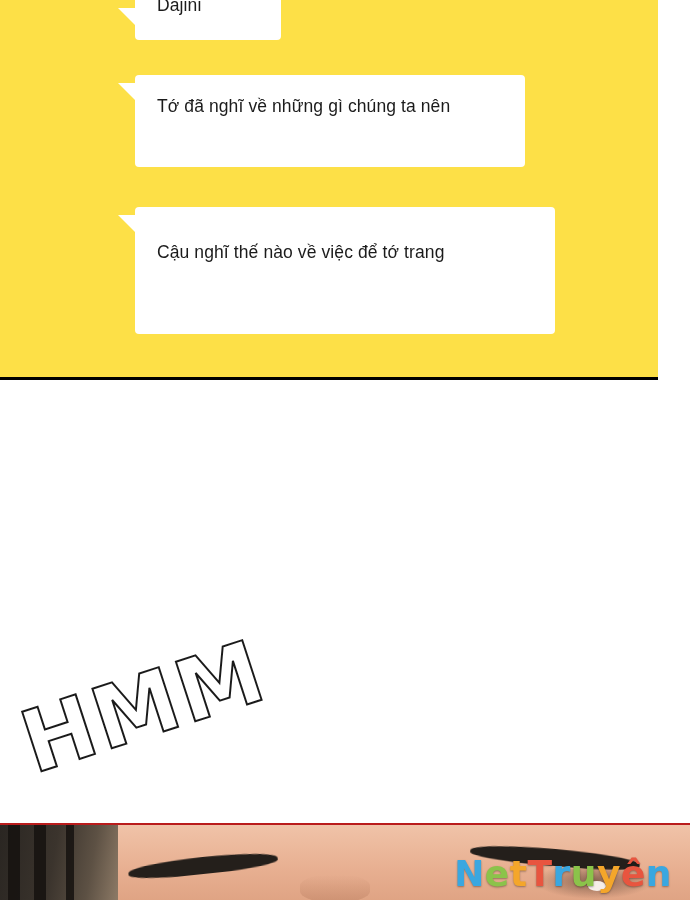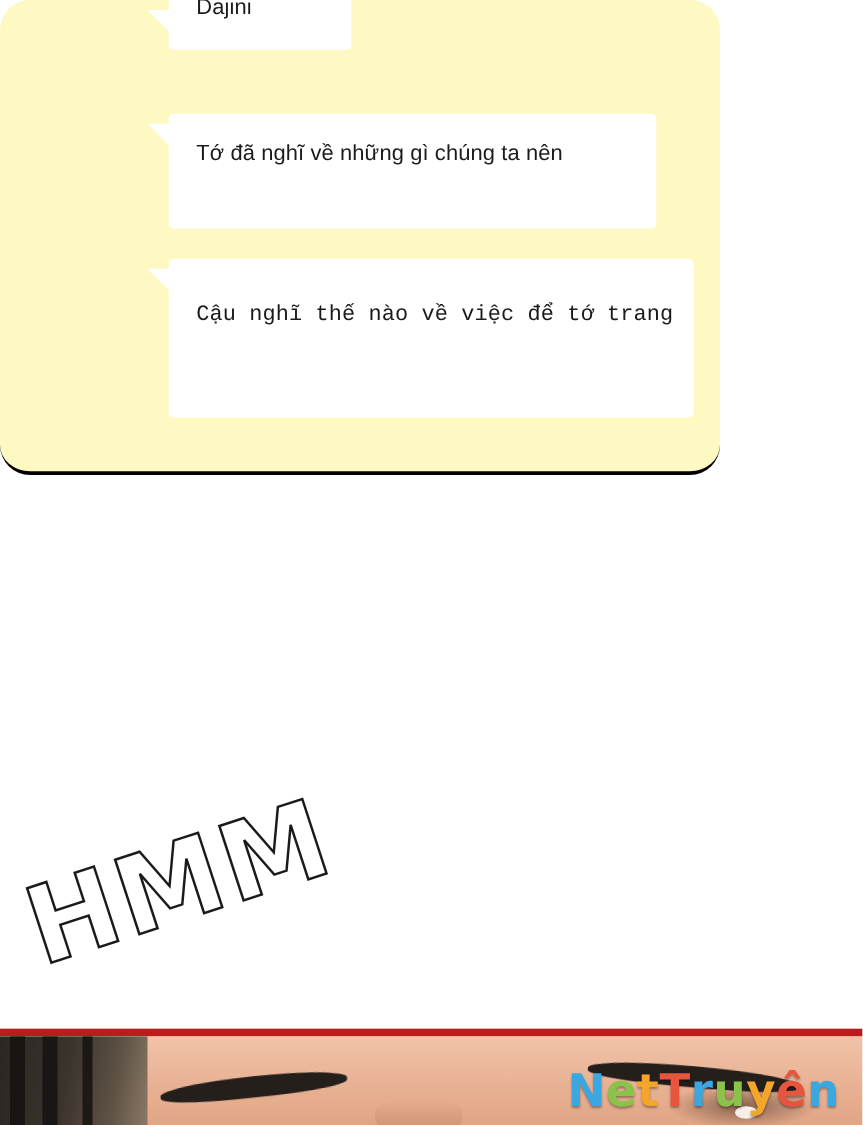--- a/index.html
+++ b/index.html
@@ -20,26 +20,25 @@
     width: 690px;
     height: 900px;
     background: #ffffff;
   }
 
   
   .chat-panel {
     position: absolute;
     left: 0;
     top: 0;
-    width: 576px;
+    width: 658px;
     height: 380px;
-    background: #fef9c3;
+    background: #fde047;
     border-bottom: 3px solid #000000;
     box-sizing: border-box;
-    border-radius: 24px;
   }
 
   .bubble {
     position: absolute;
     background: #ffffff;
     border-radius: 4px;
     box-sizing: border-box;
     padding: 18px 22px;
     color: #1b1b1b;
     font-size: 17.5px;
@@ -69,30 +68,28 @@
     height: 78px;
     padding-top: 30px;
   }
   #bubble-0::before { top: 46px; }
 
   #bubble-1 {
     left: 135px;
     top: 75px;
     width: 390px;
     height: 92px;
-    margin-top: 16px;
   }
 
   #bubble-2 {
     left: 135px;
     top: 207px;
     width: 420px;
     height: 127px;
     padding-top: 32px;
-    font-family: Liberation Mono, monospace;
   }
 
   
   .gutter {
     position: absolute;
     left: 0;
     top: 380px;
     width: 690px;
     height: 440px;
     background: #ffffff;
@@ -115,21 +112,21 @@
     line-height: 1;
   }
 
   
   .art-panel {
     position: absolute;
     left: 0;
     top: 823px;
     width: 690px;
     height: 77px;
-    border-top: 6px solid #b91c1c;
+    border-top: 2px solid #b91c1c;
     box-sizing: border-box;
     overflow: hidden;
     background: #e9b79c;
   }
   .skin {
     position: absolute;
     left: 0; top: 0;
     width: 690px; height: 77px;
     background: linear-gradient(180deg, #f0c3a8 0%, #e8b092 55%, #dfa383 100%);
   }

